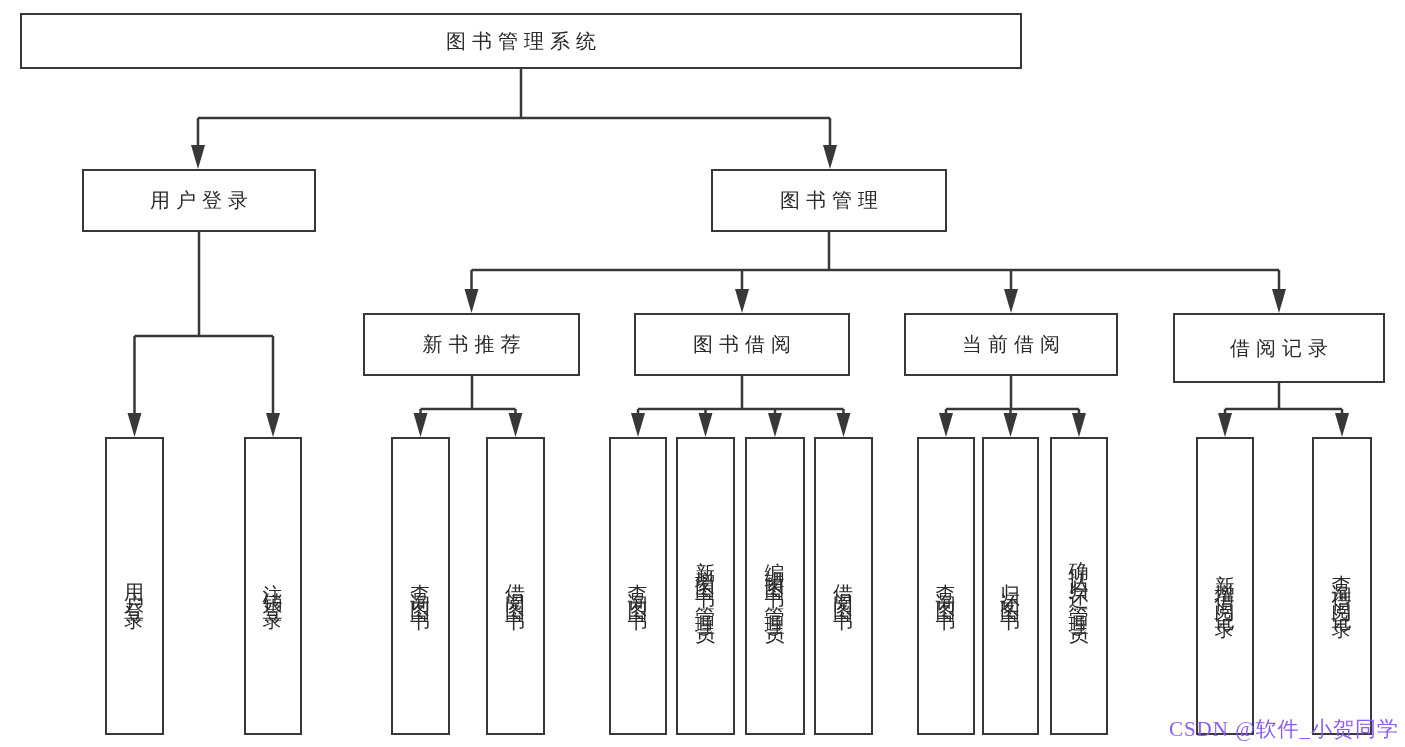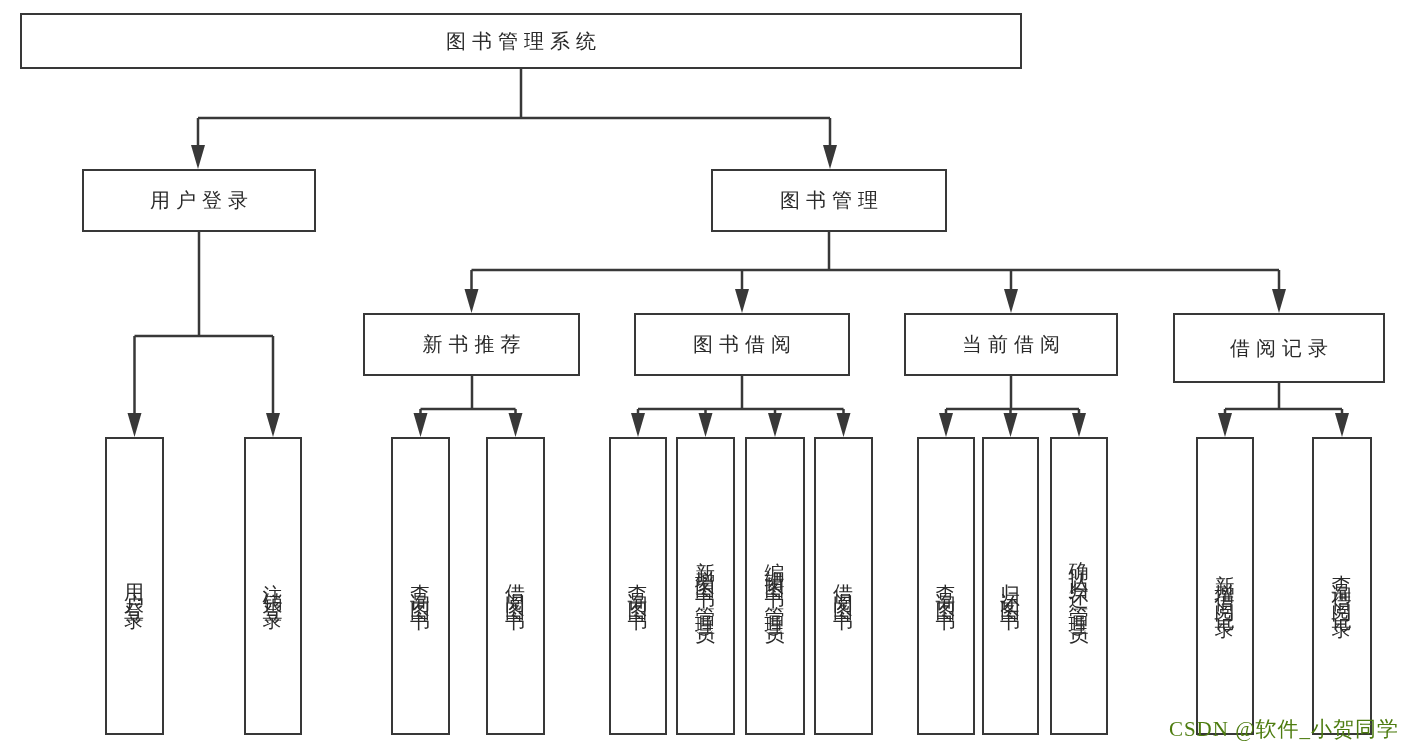--- a/index.html
+++ b/index.html
@@ -30,21 +30,21 @@
     text-orientation:mixed;
     font-size:20px;
     letter-spacing:9px;
     line-height:1.0;
     white-space:nowrap;
   }
   .watermark{
     position:absolute;
     right:6px;bottom:4px;
     font-size:21px;
-    color:#4d7c0f;
+    color:#8b5cf6;
     letter-spacing:1px;
     white-space:nowrap;
   }
 </style>
 </head>
 <body>
 
 <div id="stage">
 
   <svg class="wires" viewBox="0 0 1405 747">

